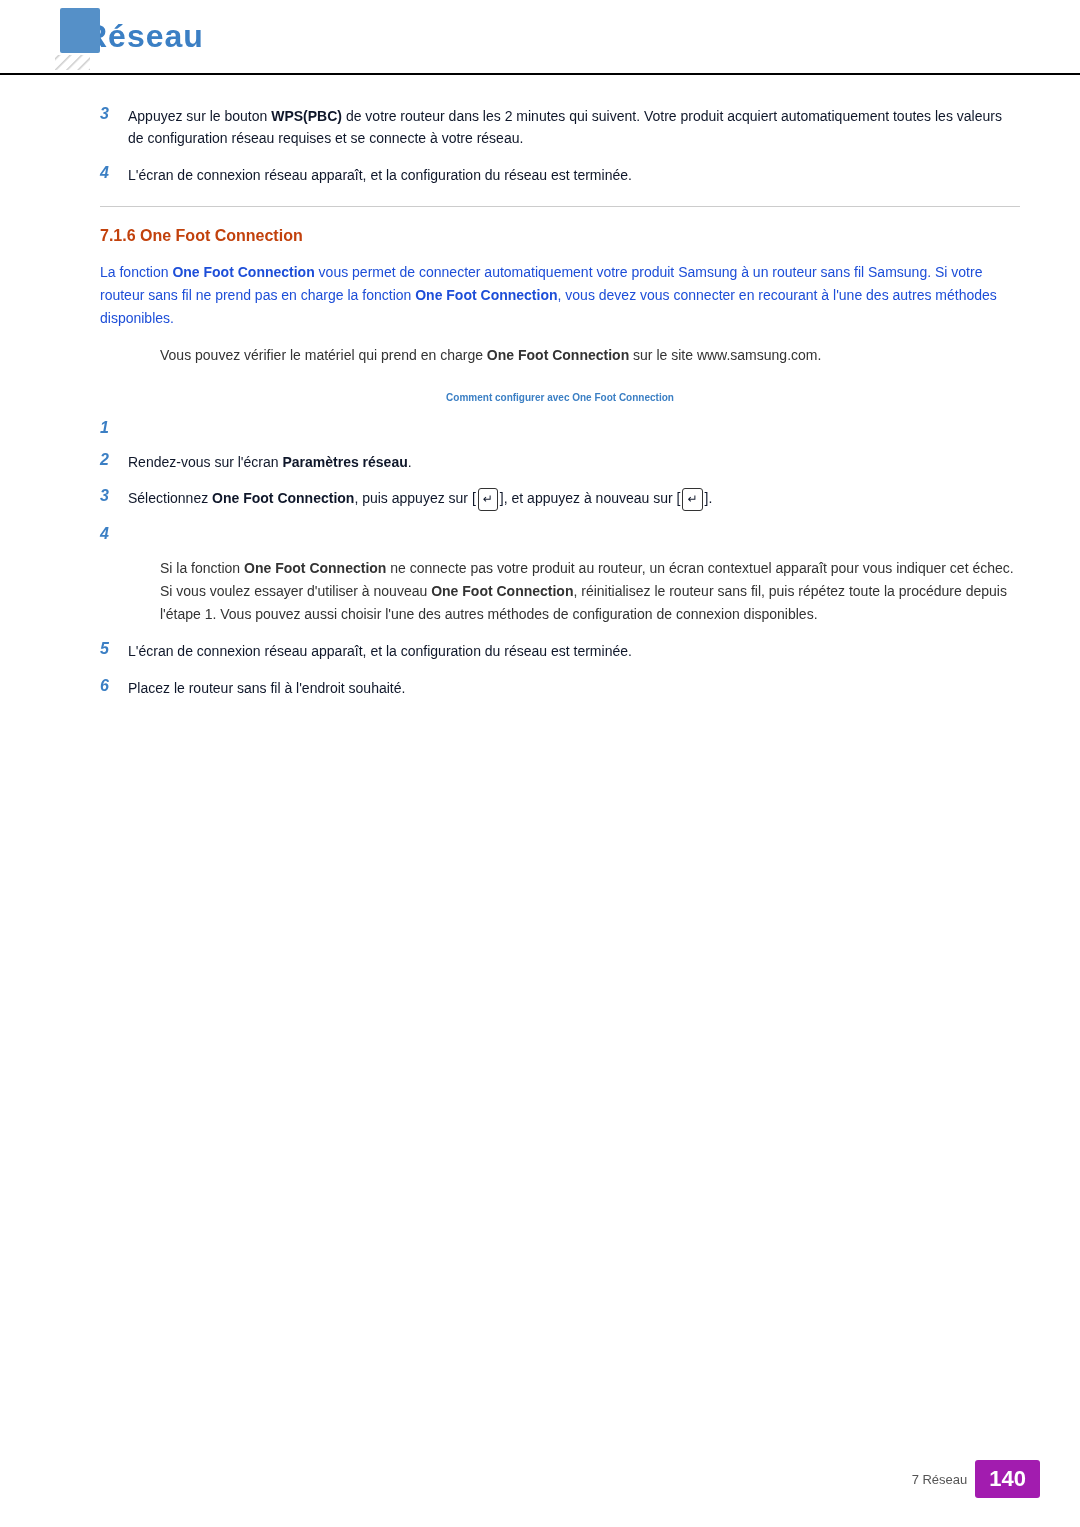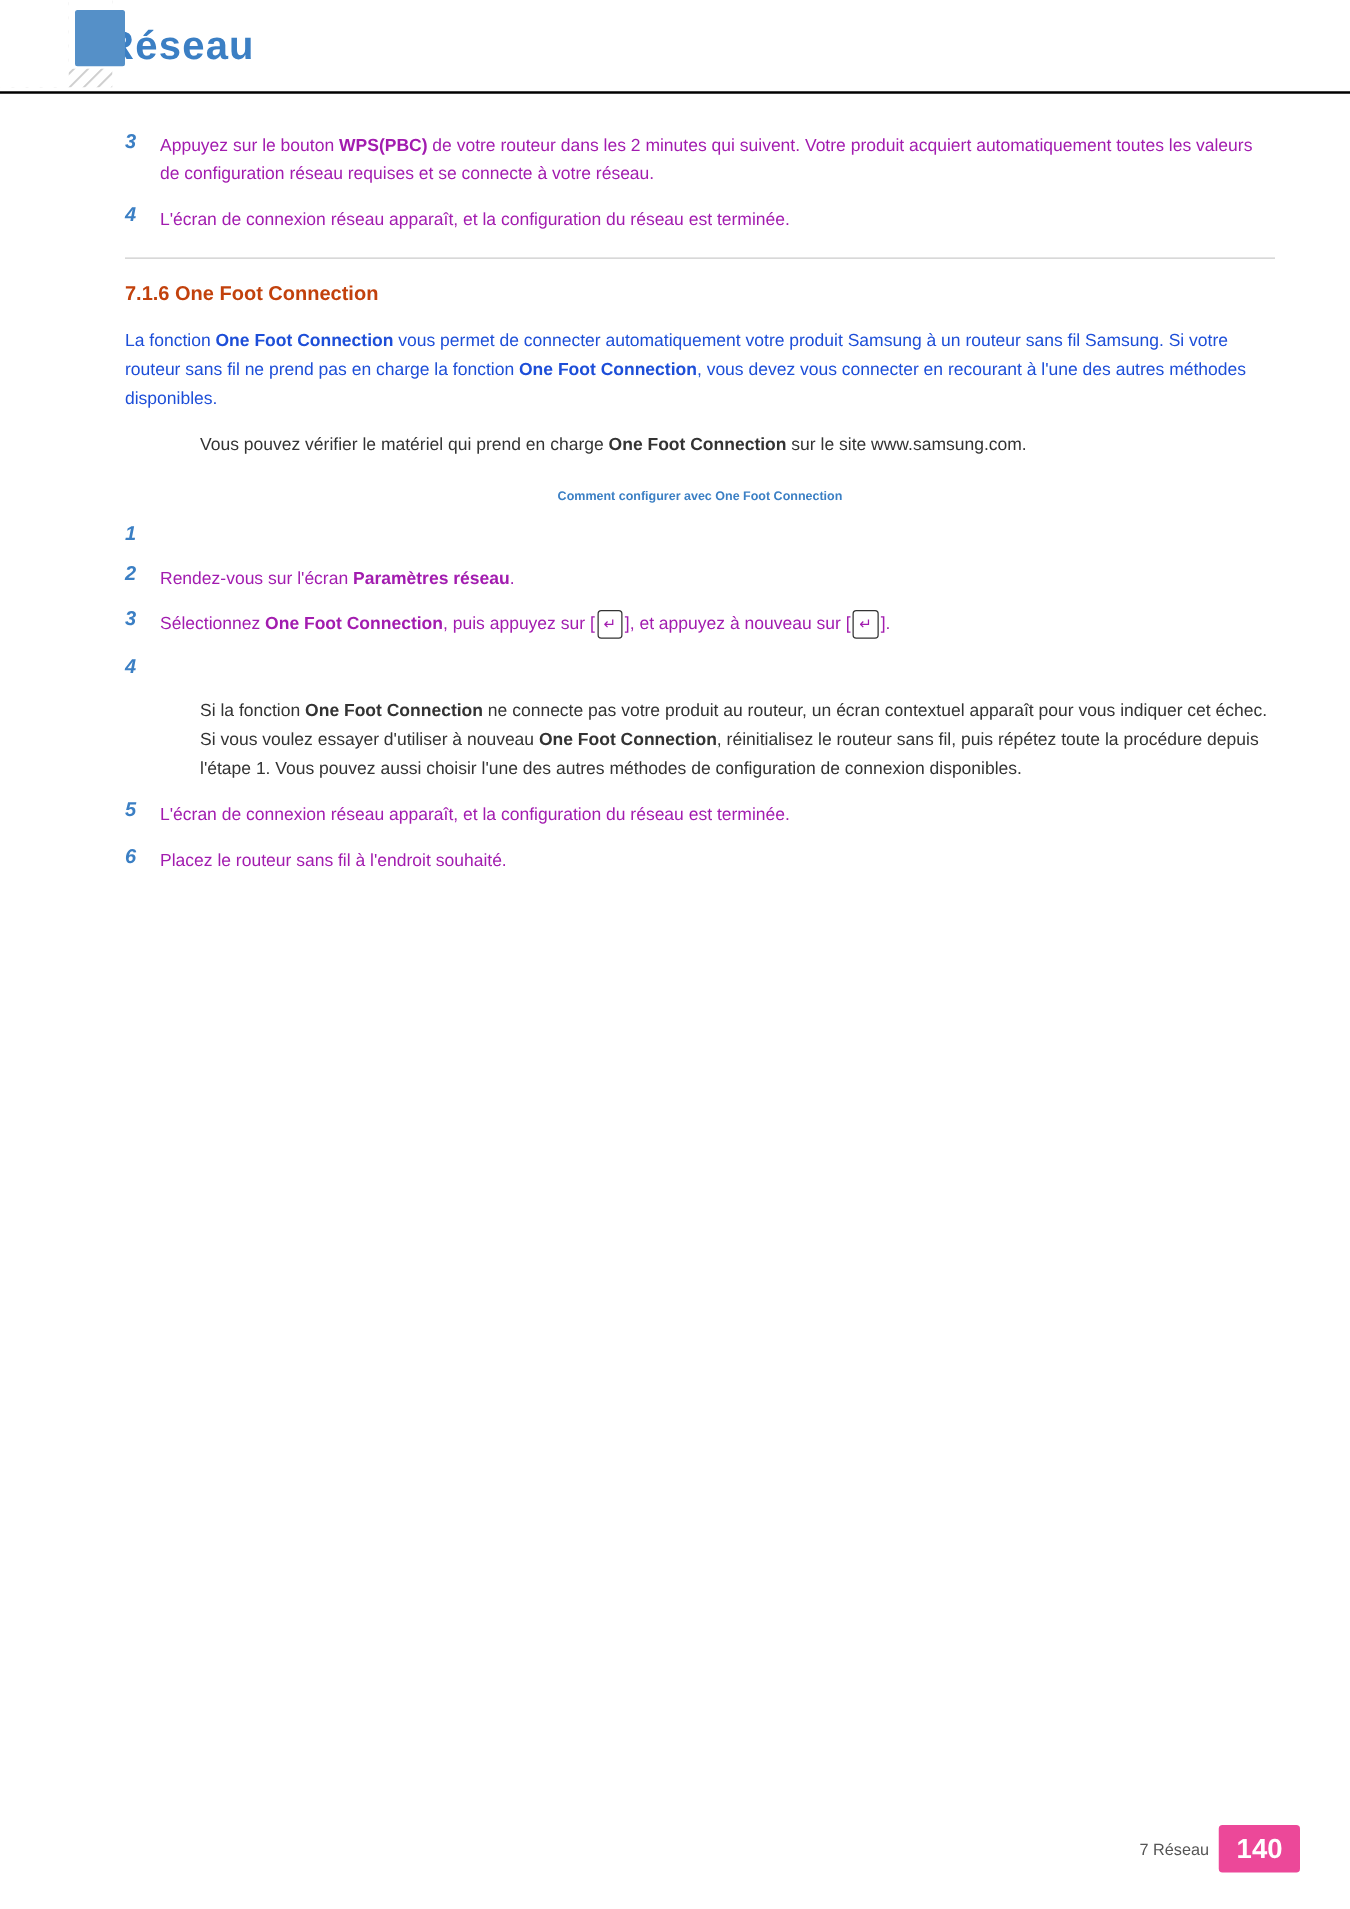--- a/index.html
+++ b/index.html
@@ -83,21 +83,21 @@
       font-style: italic;
       color: #3B7FC4;
       font-weight: bold;
       min-width: 28px;
       margin-top: 0px;
     }
 
     .step-text {
       font-size: 14px;
       line-height: 1.6;
-      color: #a21caf;
+      color: #0f172a;
     }
 
     .step-text strong, .bold-term {
       font-weight: bold;
     }
 
     
     .section-heading {
       font-size: 16px;
       font-weight: bold;
@@ -145,21 +145,21 @@
       align-items: center;
       gap: 8px;
     }
 
     .footer-section-label {
       font-size: 13px;
       color: #555;
     }
 
     .footer-page-box {
-      background: #ec4899;
+      background: #a21caf;
       color: #ffffff;
       font-size: 22px;
       font-weight: bold;
       padding: 6px 14px;
       border-radius: 3px;
     }
 
     
     .enter-icon {
       display: inline-block;

